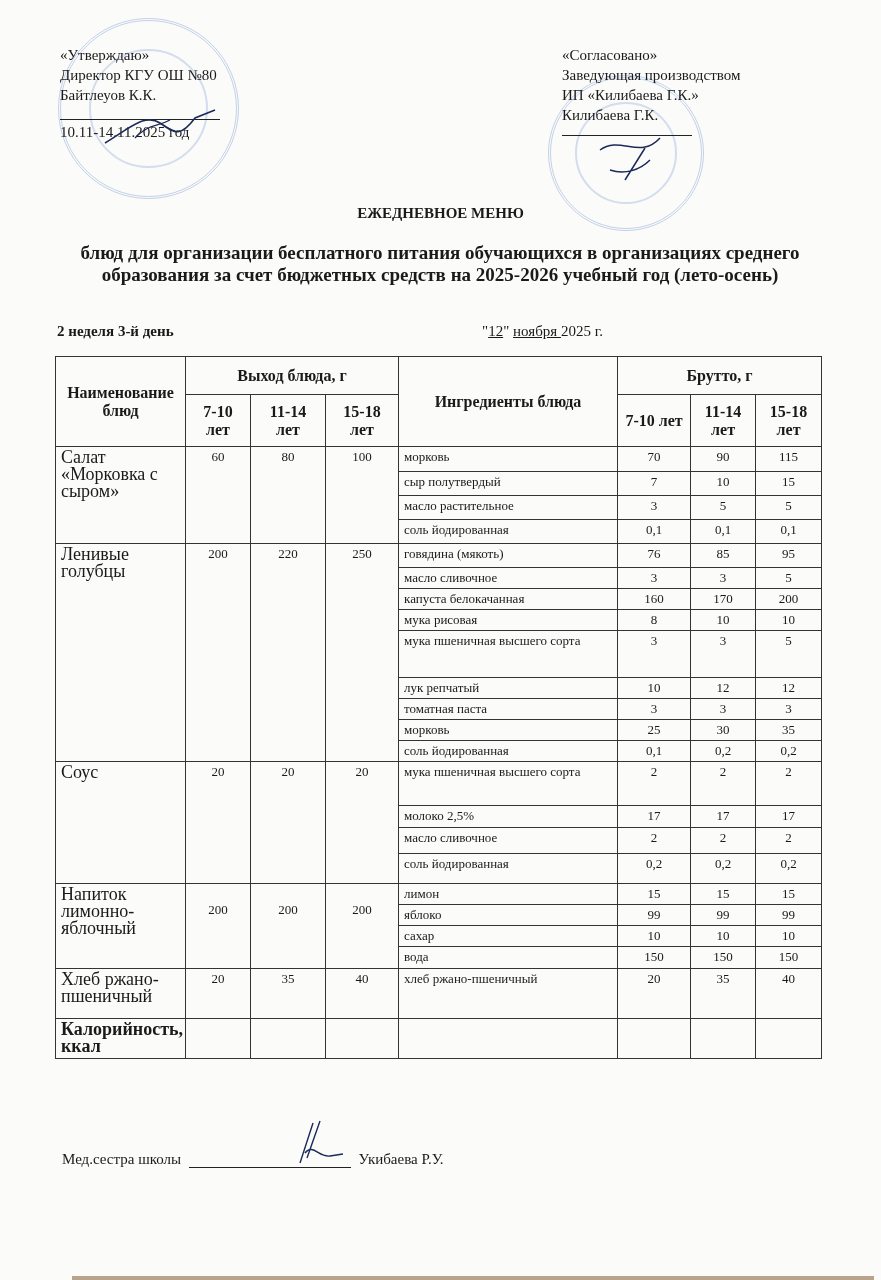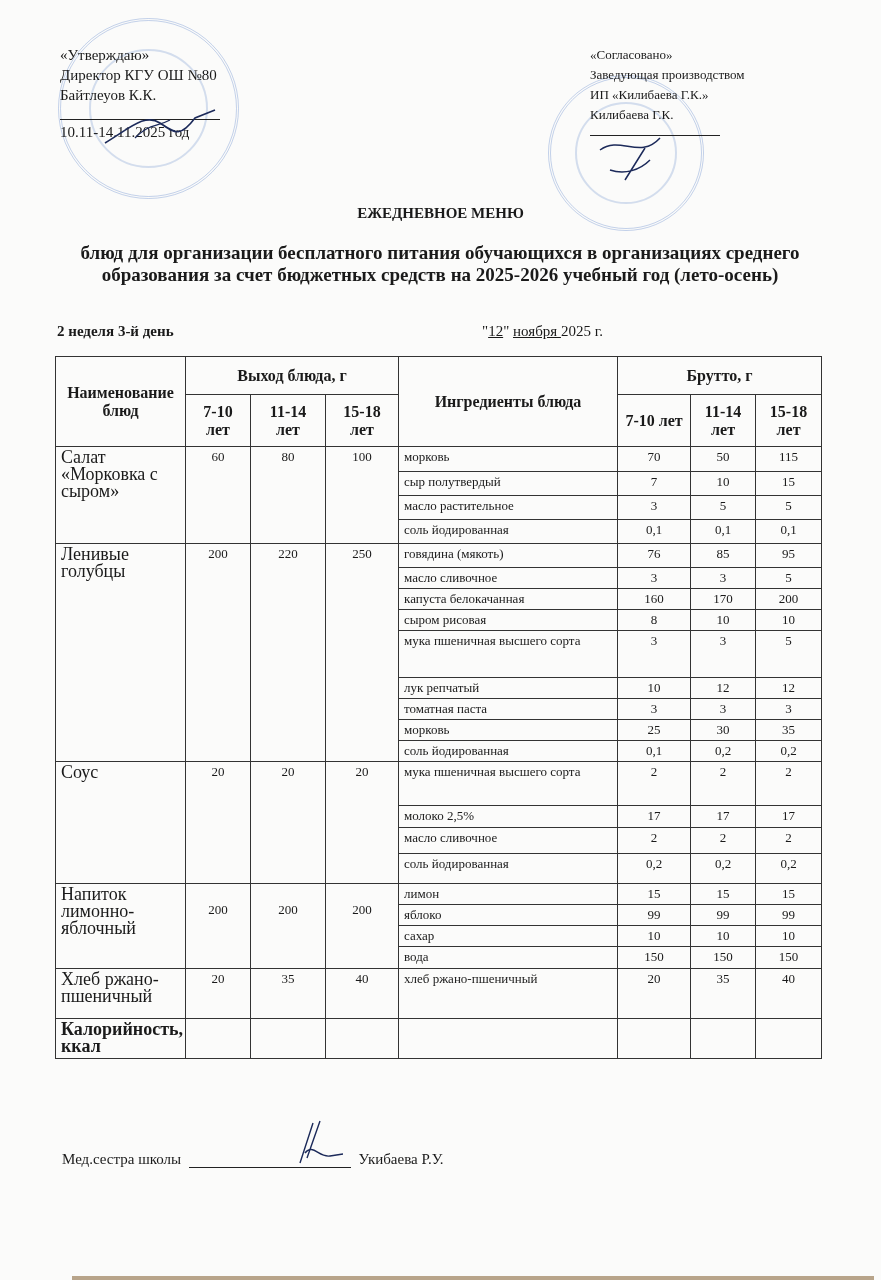--- a/index.html
+++ b/index.html
@@ -6,21 +6,21 @@
   body {
     width: 881px; height: 1280px; position: relative; overflow: hidden;
     background: #fbfbfa;
     font-family: "Liberation Serif", serif;
     color: #1a1a1a;
   }
   .page { position: absolute; left: 0; top: 0; width: 874px; height: 1280px; }
   .approve { position: absolute; left: 60px; top: 45px; font-size: 15px; line-height: 20px; }
   .approve .line { white-space: nowrap; }
   .approve .date { margin-top: 14px; border-top: 1px solid #222; width: 160px; padding-top: 2px; }
-  .agree { position: absolute; left: 562px; top: 45px; font-size: 13px; line-height: 20px; margin-left: 28px; }
+  .agree { position: absolute; left: 562px; top: 45px; font-size: 15px; line-height: 20px; }
   .agree .line { white-space: nowrap; }
   .agree .sigline { margin-top: 10px; border-top: 1px solid #222; width: 130px; }
   .stamp {
     position: absolute; border-radius: 50%;
     border: 3px double rgba(90,130,200,0.35);
   }
   .stamp.left { left: 58px; top: 18px; width: 175px; height: 175px; }
   .stamp.left::after {
     content: ""; position: absolute; left: 28px; top: 28px; right: 28px; bottom: 28px;
     border-radius: 50%; border: 2px solid rgba(90,130,200,0.25);
@@ -123,21 +123,21 @@
       </tr>
     </thead>
     <tbody id="menu-body">
         <tr style="height: 25px;">
           <td rowspan="4" class="name-cell">Салат «Морковка с сыром»</td>
           <td rowspan="4" class="num">60</td>
           <td rowspan="4" class="num">80</td>
           <td rowspan="4" class="num">100</td>
           <td>морковь</td>
           <td class="num">70</td>
-          <td class="num">50</td>
+          <td class="num">90</td>
           <td class="num">115</td>
         </tr>
         <tr style="height: 24px;">
           <td>сыр полутвердый</td>
           <td class="num">7</td>
           <td class="num">10</td>
           <td class="num">15</td>
         </tr>
         <tr style="height: 24px;">
           <td>масло растительное</td>
@@ -167,21 +167,21 @@
           <td class="num">3</td>
           <td class="num">5</td>
         </tr>
         <tr style="height: 20px;">
           <td>капуста белокачанная</td>
           <td class="num">160</td>
           <td class="num">170</td>
           <td class="num">200</td>
         </tr>
         <tr style="height: 19px;">
-          <td>сыром рисовая</td>
+          <td>мука рисовая</td>
           <td class="num">8</td>
           <td class="num">10</td>
           <td class="num">10</td>
         </tr>
         <tr style="height: 47px;">
           <td>мука пшеничная высшего сорта</td>
           <td class="num">3</td>
           <td class="num">3</td>
           <td class="num">5</td>
         </tr>

